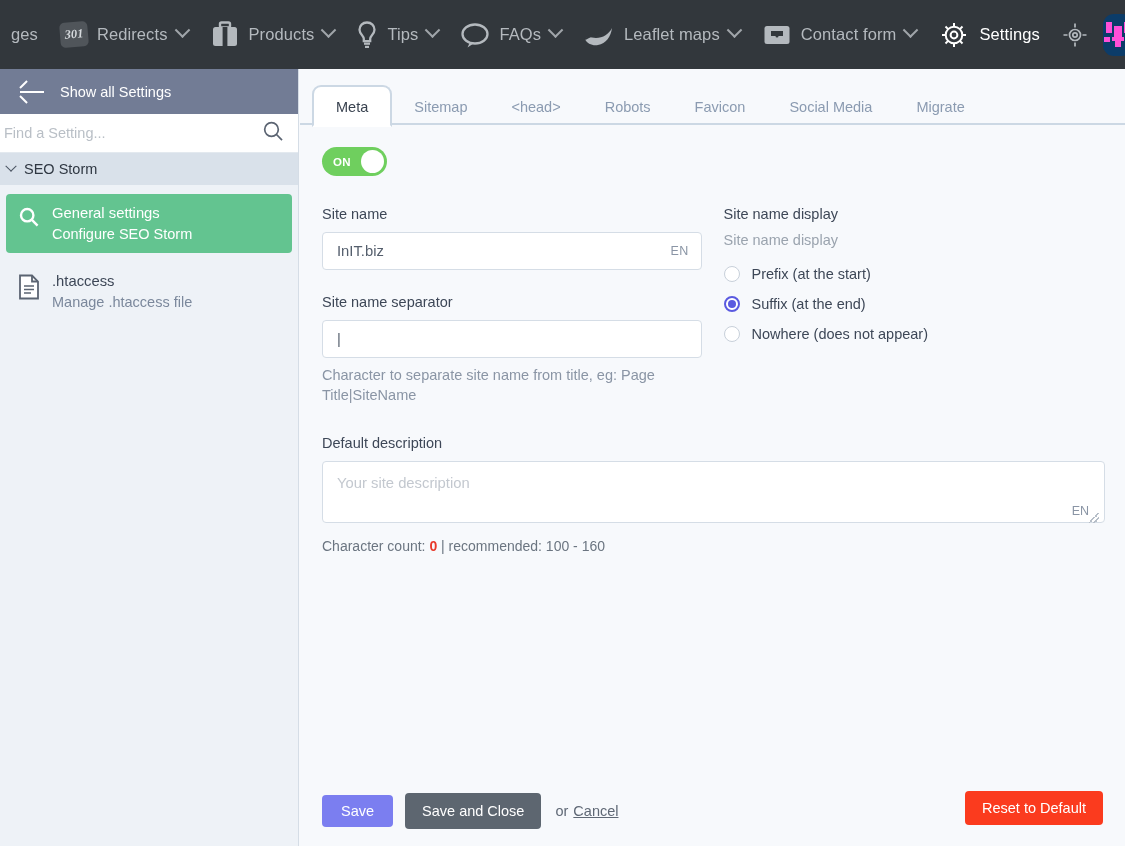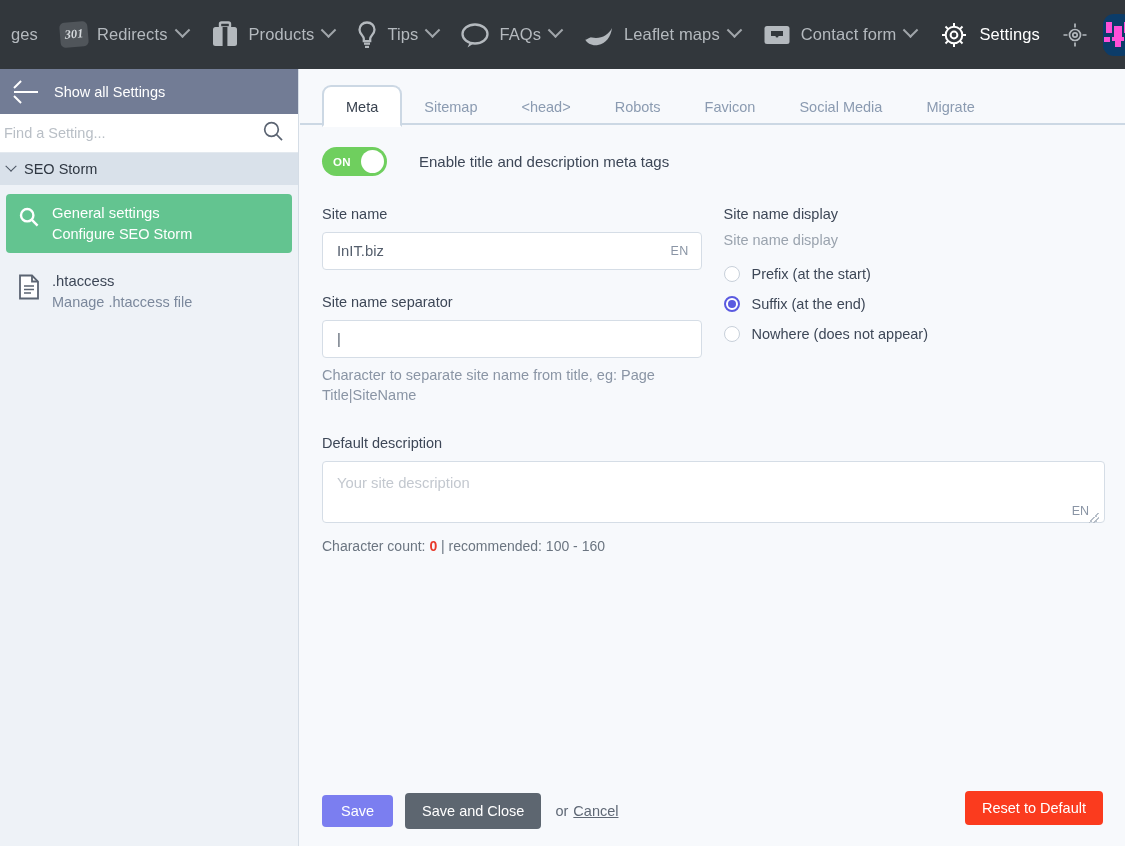--- a/index.html
+++ b/index.html
@@ -63,21 +63,21 @@
   .sidebar {
     position: absolute; top: 69px; left: 0;
     width: 299px; height: 777px;
     background: #eef2f7;
     border-right: 1px solid #d5dde6;
   }
   .sb-head {
     height: 45px;
     background: #727c95;
     display: flex; align-items: center;
-    gap: 16px; padding-left: 14px;
+    gap: 16px; padding-left: 20px;
     color: #fff; font-size: 14.5px;
   }
   .arrow-left {
     position: relative;
     width: 24px; height: 2px;
     background: #fff;
   }
   .arrow-left:before {
     content: ""; position: absolute;
     left: 0; top: -4px;
@@ -146,21 +146,21 @@
 
   
   .main {
     position: absolute; top: 69px; left: 300px;
     width: 825px; height: 777px;
     background: #f7f9fc;
   }
   .tabs {
     position: relative;
     height: 56px;
-    padding-left: 22px;
+    padding-left: 12px;
     display: flex; align-items: flex-end;
   }
   .tabs:after {
     content: ""; position: absolute;
     left: 0; right: 0; bottom: 0;
     height: 2px; background: #ccd8e4;
   }
   .tab {
     position: relative;
     font-size: 14.5px;
@@ -463,21 +463,20 @@
     <div class="tab"><span>Migrate</span></div>
   </div>
 
   <div class="content">
 
     <div class="toggle-row">
       <div class="toggle">
         <span class="tlabel">ON</span>
         <span class="knob"></span>
       </div>
-      <span class="toggle-text">Enable title and description meta tags</span>
     </div>
 
     <div class="cols">
 
       <div class="col">
 
         <label class="flabel">Site name</label>
         <div class="inputwrap">
           <input type="text" value="InIT.biz" style="">
           <span class="lang-tag">EN</span>

